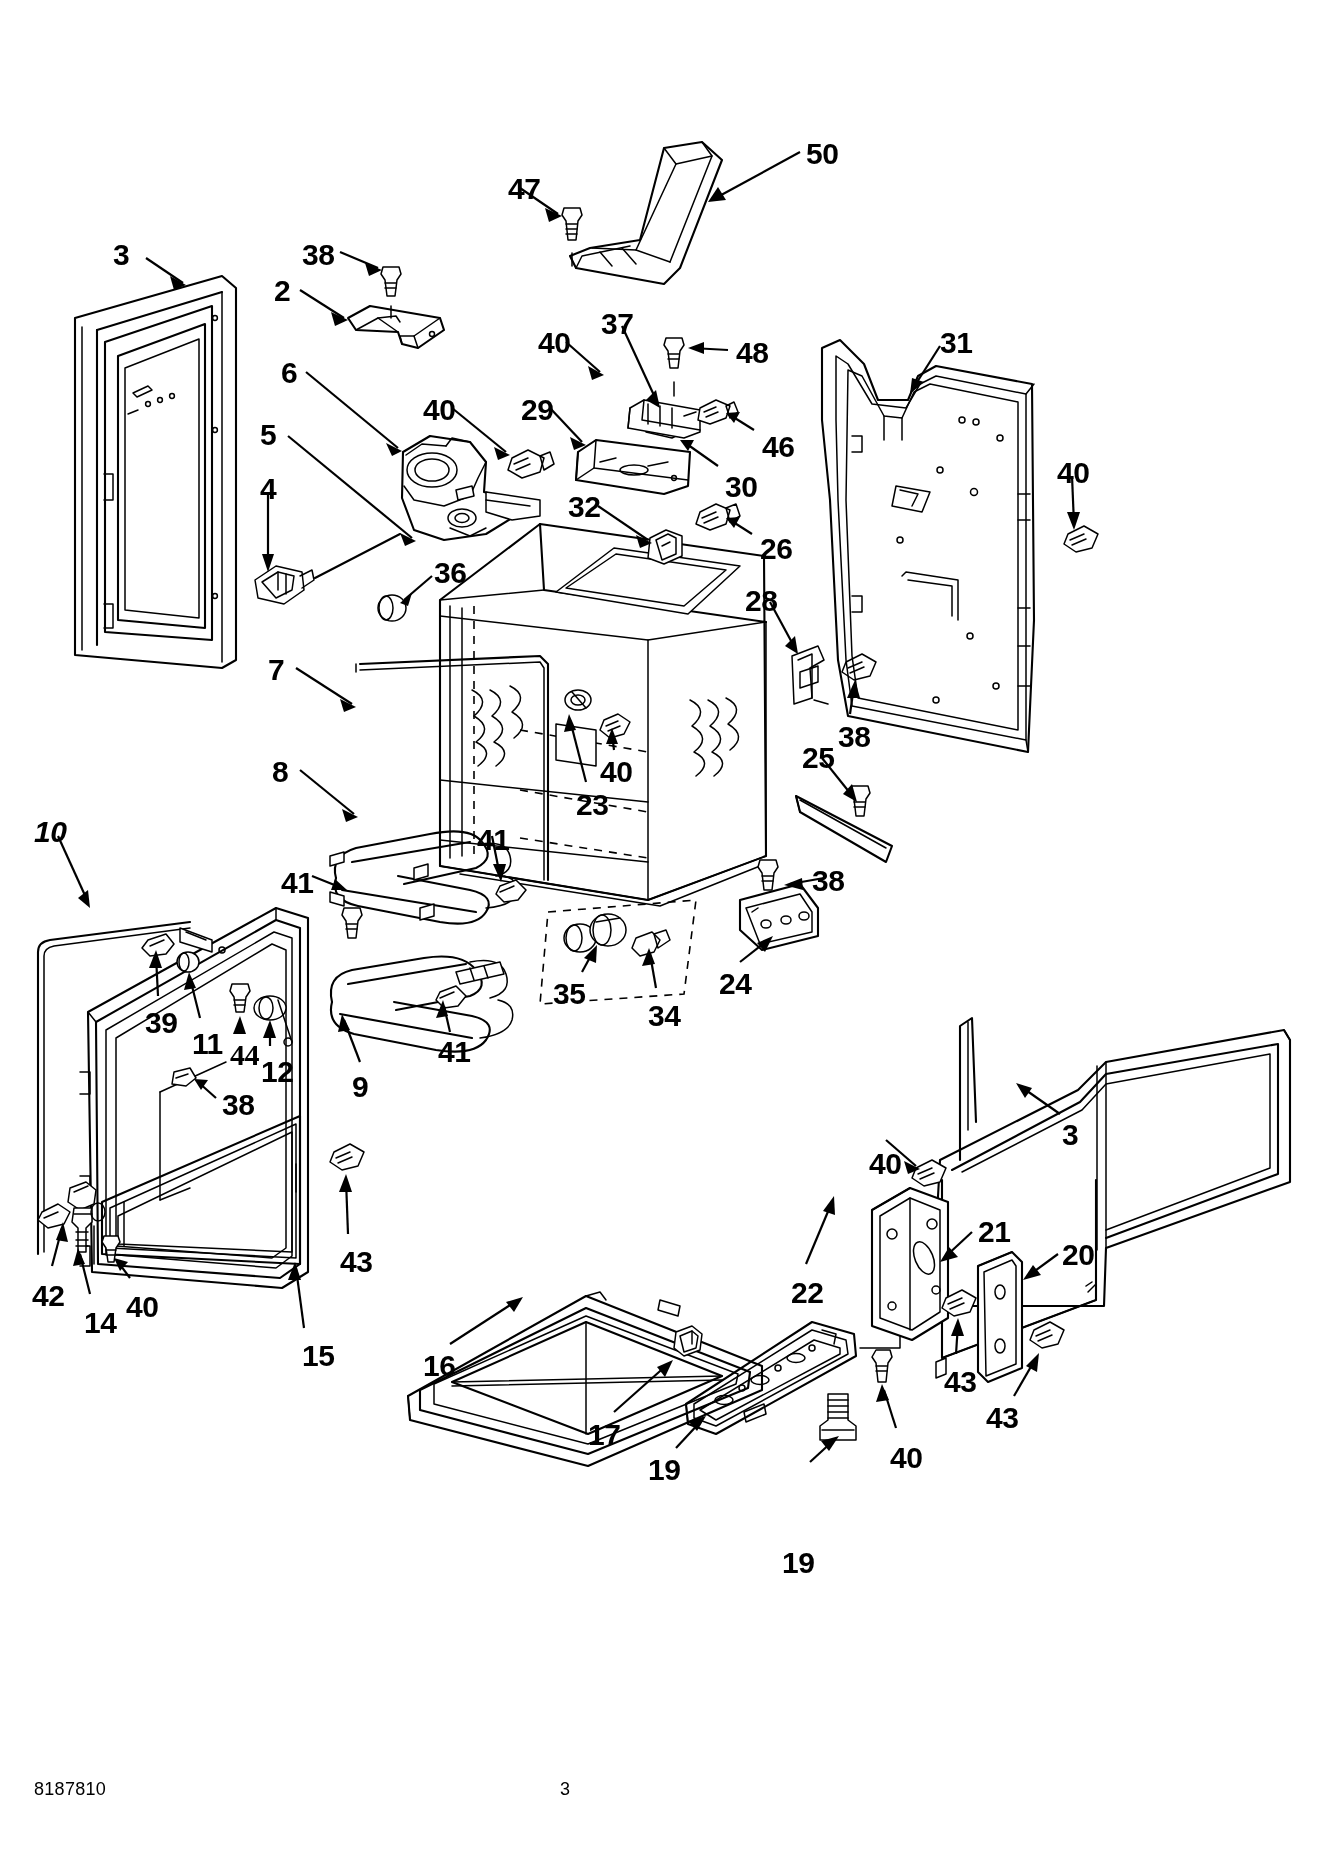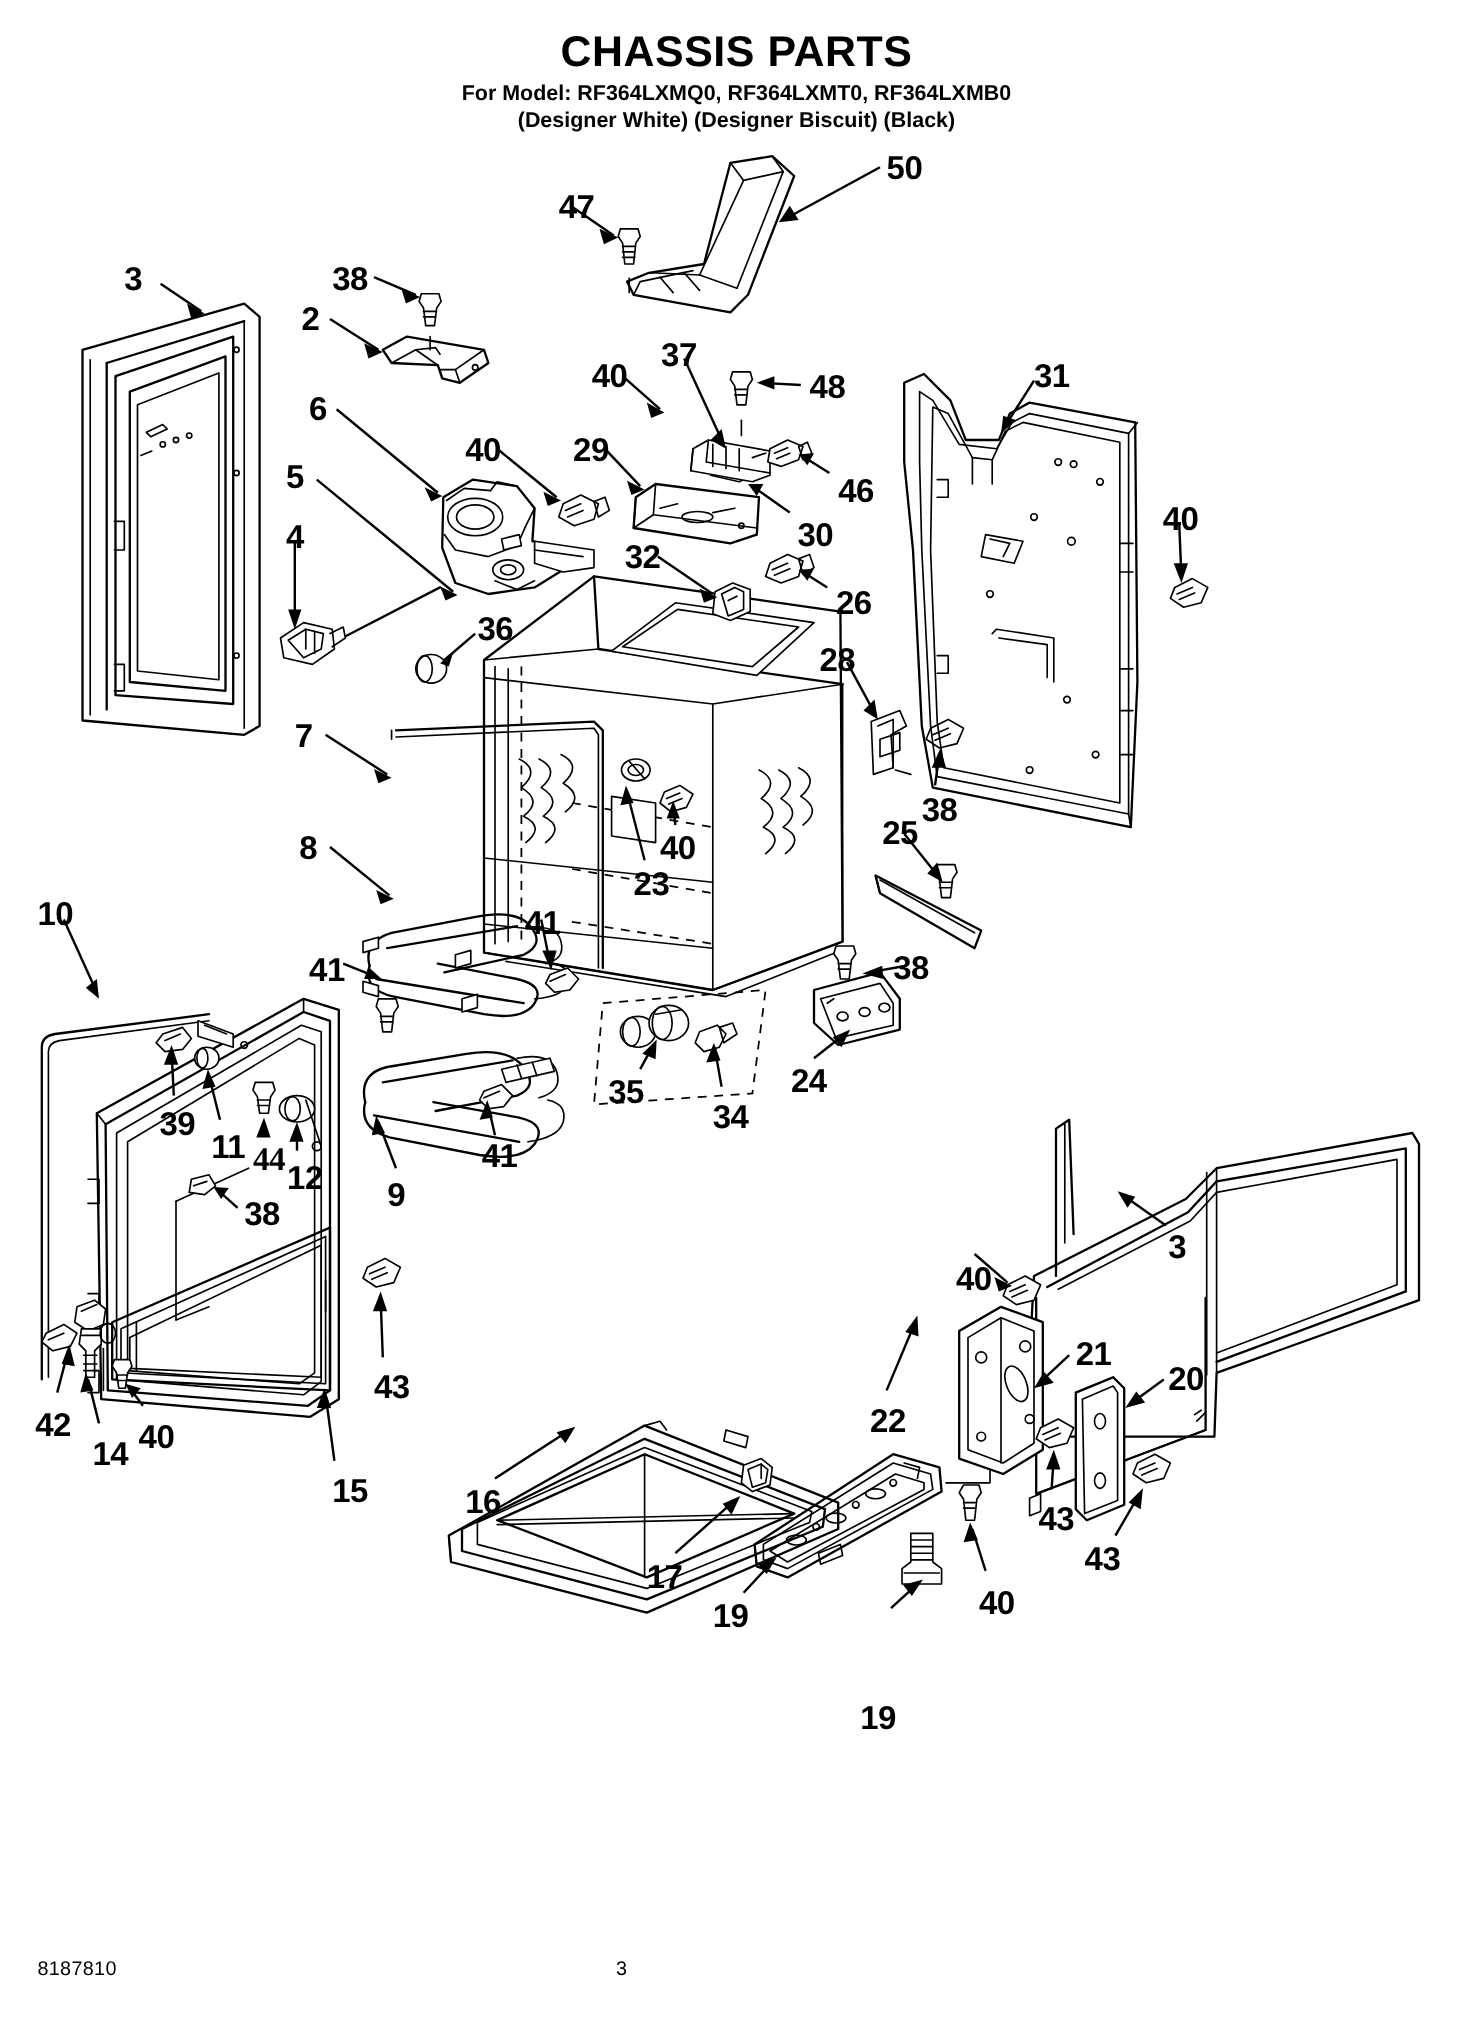--- a/index.html
+++ b/index.html
@@ -38,25 +38,20 @@
   #art .fillw{fill:#ffffff;stroke:#000;stroke-width:2.1;stroke-linejoin:round;}
   #art .fillwt{fill:#ffffff;stroke:#000;stroke-width:1.5;stroke-linejoin:round;}
   #art .ldr{fill:none;stroke:#000;stroke-width:2.2;stroke-linecap:butt;}
   #art .arw{fill:#000;}
 </style>
 </head>
 <body>
 
 <div id="sheet">
 
-  <div class="header">
-    <div class="title">CHASSIS PARTS</div>
-    <div class="subtitle1">For Model: RF364LXMQ0, RF364LXMT0, RF364LXMB0</div>
-    <div class="subtitle2">(Designer White) (Designer Biscuit) (Black)</div>
-  </div>
 
   <svg id="art" viewBox="0 0 1339 1849">
 
     <g>
       <path class="ln" d="M75 318 L222 276 L236 288 L236 660 L222 668 L75 655 Z"></path>
       <path class="ln" d="M97 330 L222 292"></path>
       <path class="ln" d="M97 330 L97 645"></path>
       <path class="ln" d="M105 342 L212 306 L212 640 L105 632 Z"></path>
       <path class="ln" d="M118 356 L205 324 L205 628 L118 620 Z"></path>
       <path class="lnt" d="M125 368 L199 339 L199 618 L125 610 Z"></path>
@@ -694,21 +689,21 @@
       <div class="cal" style="left: 745px; top: 586px;">28</div>
       <div class="cal" style="left: 268px; top: 655px;">7</div>
       <div class="cal" style="left: 600px; top: 757px;">40</div>
       <div class="cal" style="left: 576px; top: 790px;">23</div>
       <div class="cal" style="left: 838px; top: 722px;">38</div>
       <div class="cal" style="left: 802px; top: 743px;">25</div>
       <div class="cal" style="left: 272px; top: 757px;">8</div>
       <div class="cal" style="left: 477px; top: 825px;">41</div>
       <div class="cal" style="left: 281px; top: 868px;">41</div>
       <div class="cal" style="left: 812px; top: 866px;">38</div>
-      <div class="cal" style="left: 34px; top: 817px;">10</div>
+      <div class="cal" style="left: 34px; top: 817px; font-style: italic;">10</div>
       <div class="cal" style="left: 145px; top: 1008px;">39</div>
       <div class="cal" style="left: 192px; top: 1029px;">11</div>
       <div class="cal" style="left: 230px; top: 1040px; font-family: Liberation Serif, serif;">44</div>
       <div class="cal" style="left: 261px; top: 1057px;">12</div>
       <div class="cal" style="left: 222px; top: 1090px;">38</div>
       <div class="cal" style="left: 352px; top: 1072px;">9</div>
       <div class="cal" style="left: 438px; top: 1037px;">41</div>
       <div class="cal" style="left: 553px; top: 979px;">35</div>
       <div class="cal" style="left: 648px; top: 1001px;">34</div>
       <div class="cal" style="left: 719px; top: 969px;">24</div>

